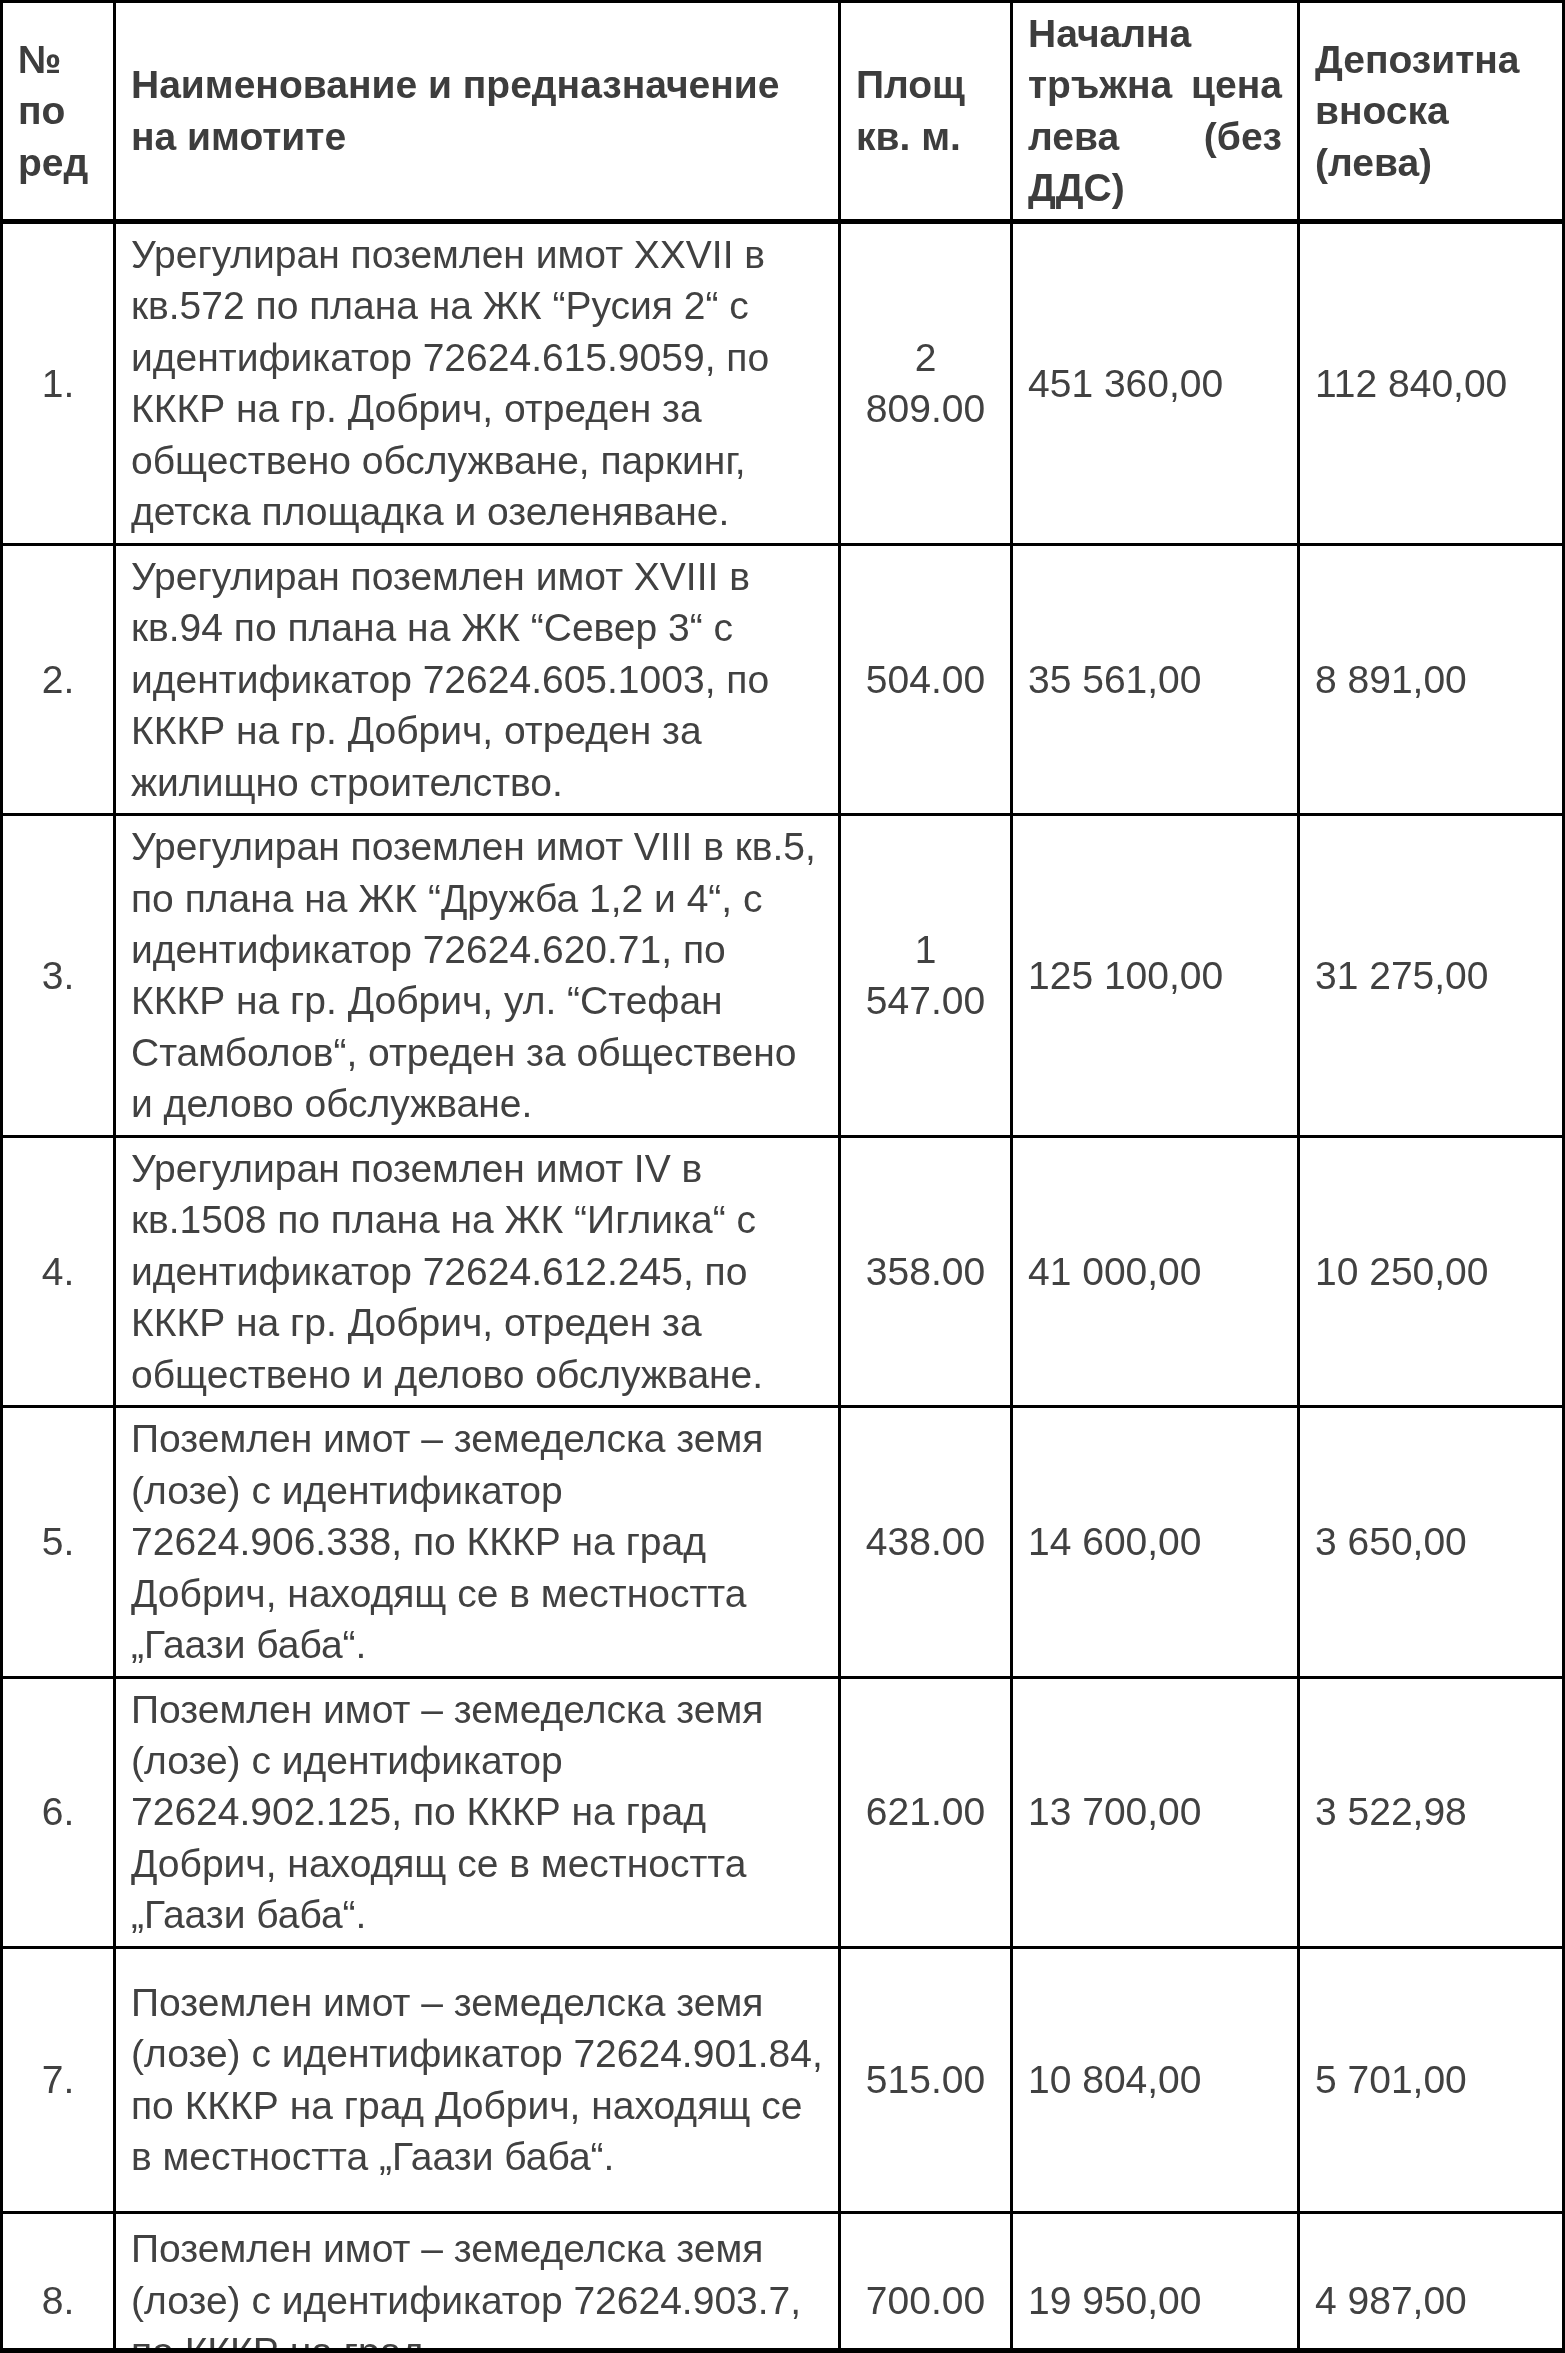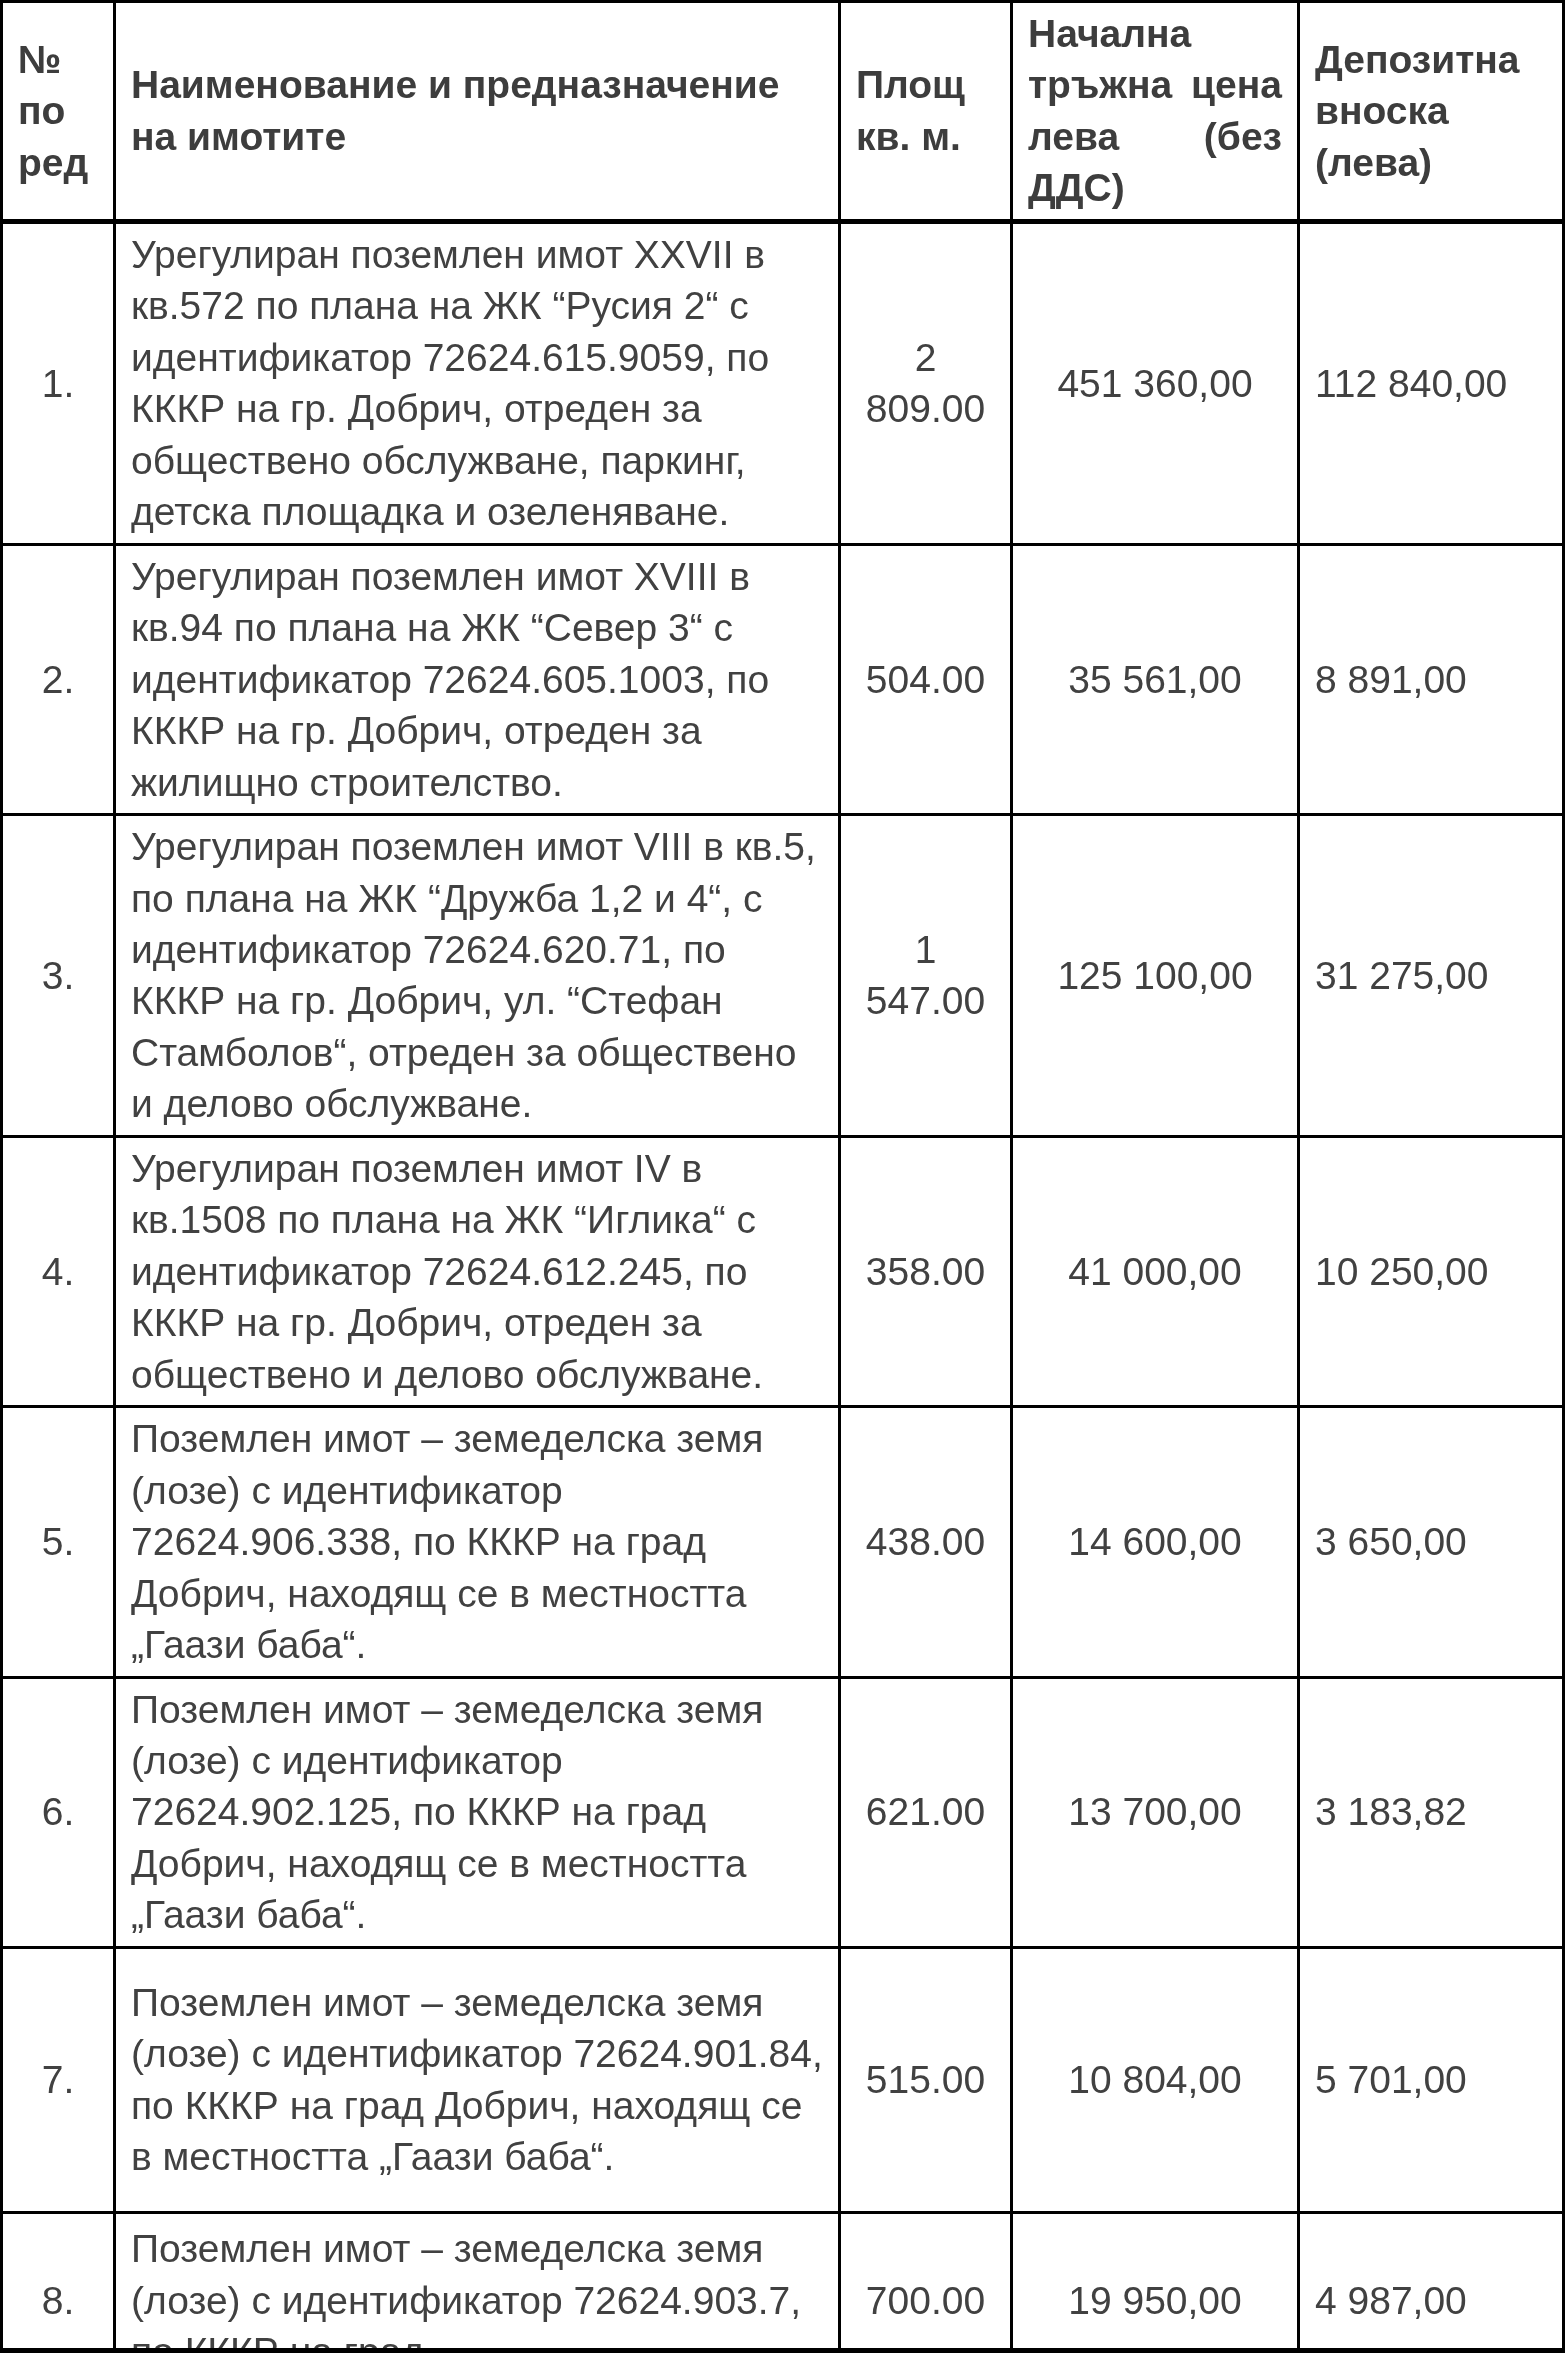--- a/index.html
+++ b/index.html
@@ -46,21 +46,21 @@
     color: #3d3d3d;
     border-bottom: 5.8px solid #000;
   }
   thead tr { height: 215px; padding-left: 10px; }
 
   thead th.h-price { text-align: justify; }
 
   td.cell-num     { text-align: center; }
   td.cell-desc    { text-align: left; margin-top: 48px; }
   td.cell-area    { text-align: center; }
-  td.cell-price   { text-align: center; }
+  td.cell-price   { text-align: left; }
   td.cell-deposit { text-align: left; }
 
   tbody tr:nth-child(1) { height: 318px; }
   tbody tr:nth-child(2) { height: 254px; }
   tbody tr:nth-child(3) { height: 321px; }
   tbody tr:nth-child(4) { height: 270px; }
   tbody tr:nth-child(5) { height: 268px; }
   tbody tr:nth-child(6) { height: 269px; }
   tbody tr:nth-child(7) { height: 265px; }
   tbody tr:nth-child(8) { height: 176px; }
@@ -135,21 +135,21 @@
       <td class="cell-area">438.00</td>
       <td class="cell-price">14 600,00</td>
       <td class="cell-deposit">3 650,00</td>
     </tr>
 
     <tr>
       <td class="cell-num">6.</td>
       <td class="cell-desc">Поземлен имот – земеделска земя (лозе) с идентификатор 72624.902.125, по КККР на град Добрич, находящ се в местността „Гаази баба“.</td>
       <td class="cell-area">621.00</td>
       <td class="cell-price">13 700,00</td>
-      <td class="cell-deposit">3 183,82</td>
+      <td class="cell-deposit">3 522,98</td>
     </tr>
 
     <tr>
       <td class="cell-num">7.</td>
       <td class="cell-desc">Поземлен имот – земеделска земя (лозе) с идентификатор 72624.901.84, по КККР на град Добрич, находящ се в местността „Гаази баба“.</td>
       <td class="cell-area">515.00</td>
       <td class="cell-price">10 804,00</td>
       <td class="cell-deposit">5 701,00</td>
     </tr>
 

